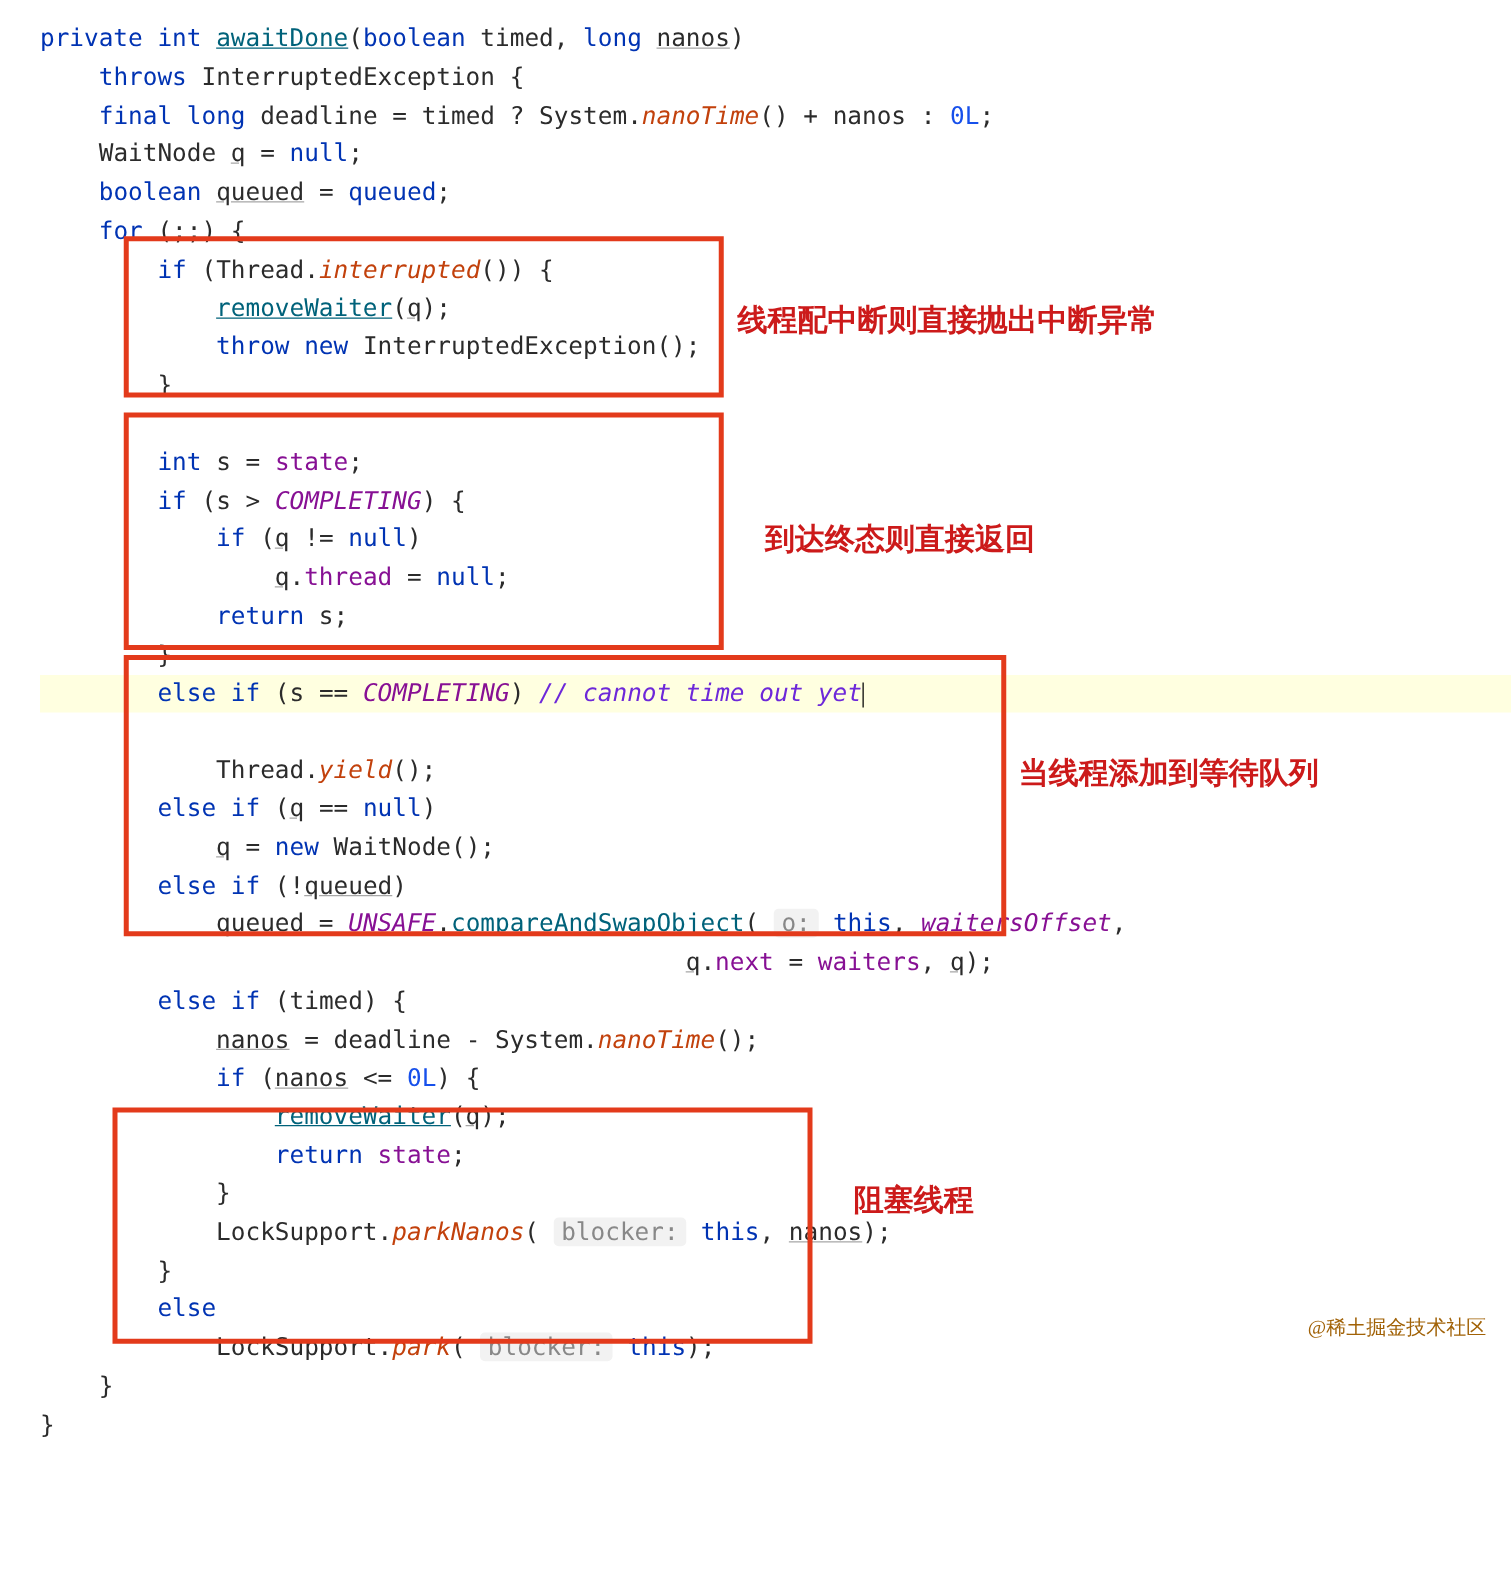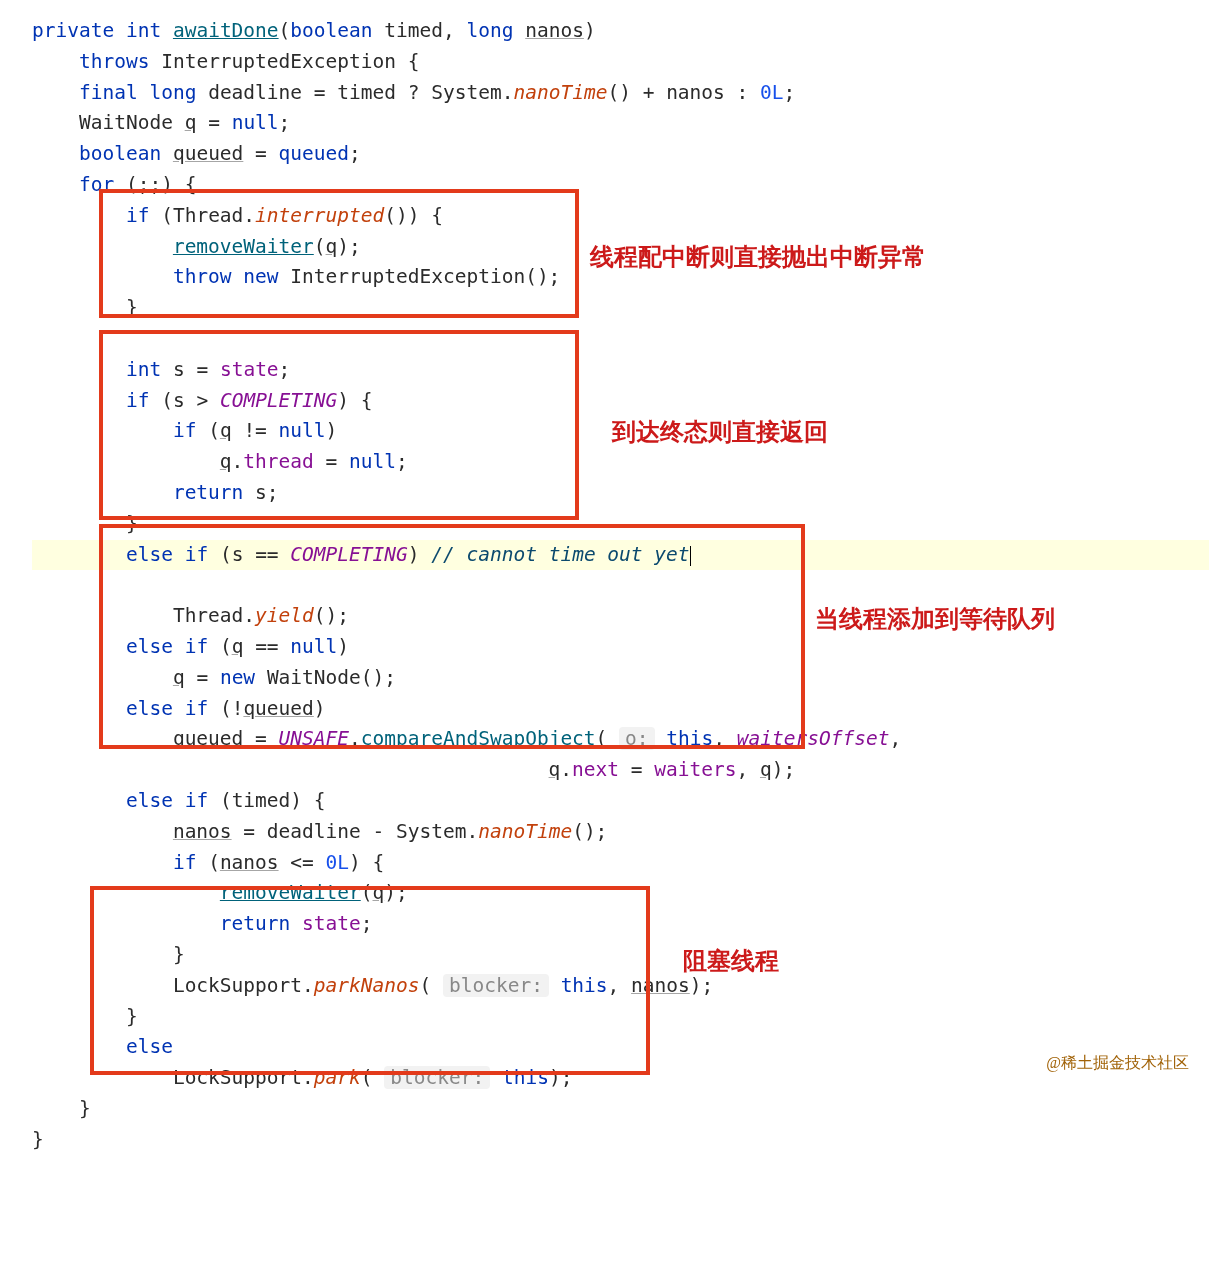--- a/index.html
+++ b/index.html
@@ -14,21 +14,21 @@
     width: 1209px;
     box-sizing: border-box;
   }
   pre { margin: 0; }
   .kw  { color: #0033b3; font-weight: 500; }      
   .fn  { color: #00627a; text-decoration: underline; }                        
   .ul  { text-decoration: underline; text-decoration-color: rgba(0,0,0,0.35); }
   .fld { color: #871094; }                        
   .it  { font-style: italic; color: #871094; text-align: center; }    
   .itg { font-style: italic; color: #c2410c; }    
-  .cmt { font-style: italic; color: #0c4a6e; }    
+  .cmt { font-style: italic; color: #6d28d9; }    
   .num { color: #1750eb; text-align: center; }
   .hint { background: #f2f2f2; color: #888888; font-style: normal; border-radius: 4px; padding: 0 6px; }
   .hl-line { background: #ffffe0; display: block; }
   .annot {
     position: absolute;
     color: #cc1a1a;
     font-family: "PingFang SC", "Microsoft YaHei", sans-serif;
     font-size: 24px;
     font-weight: 700;
     white-space: nowrap;

